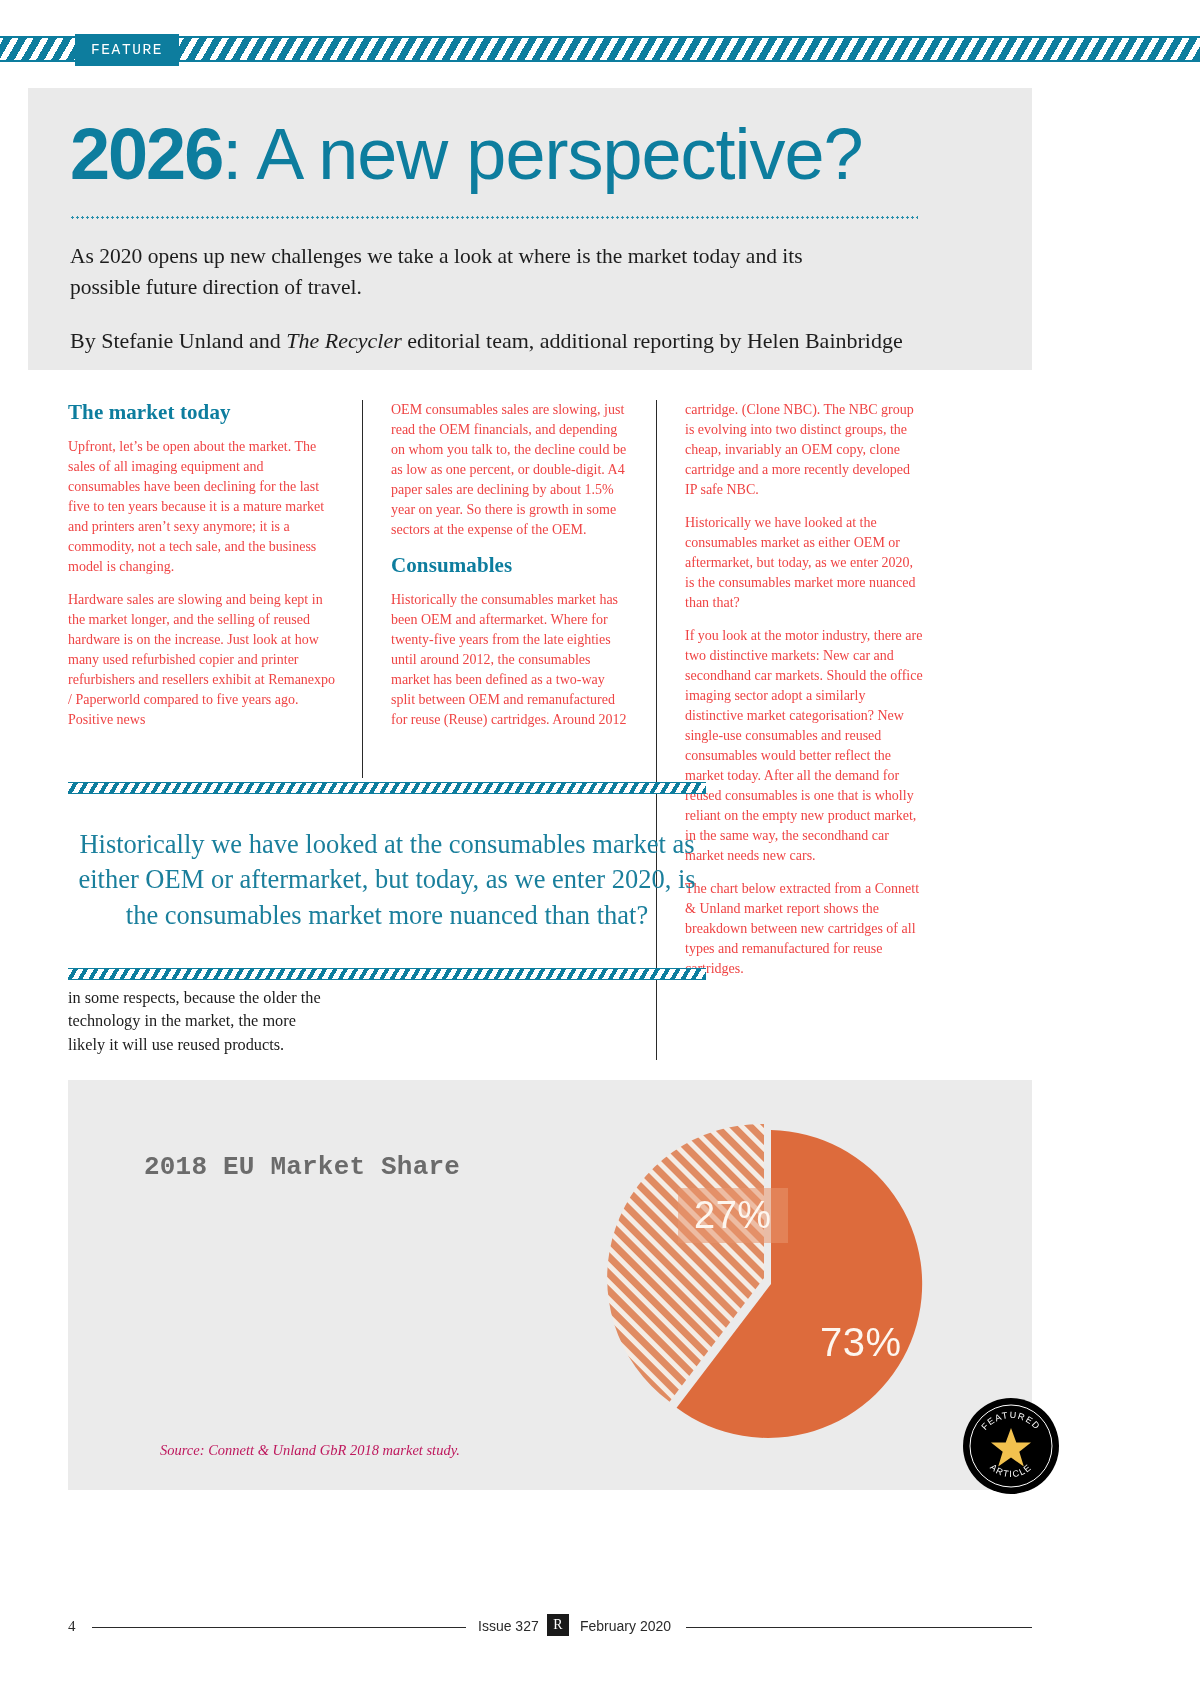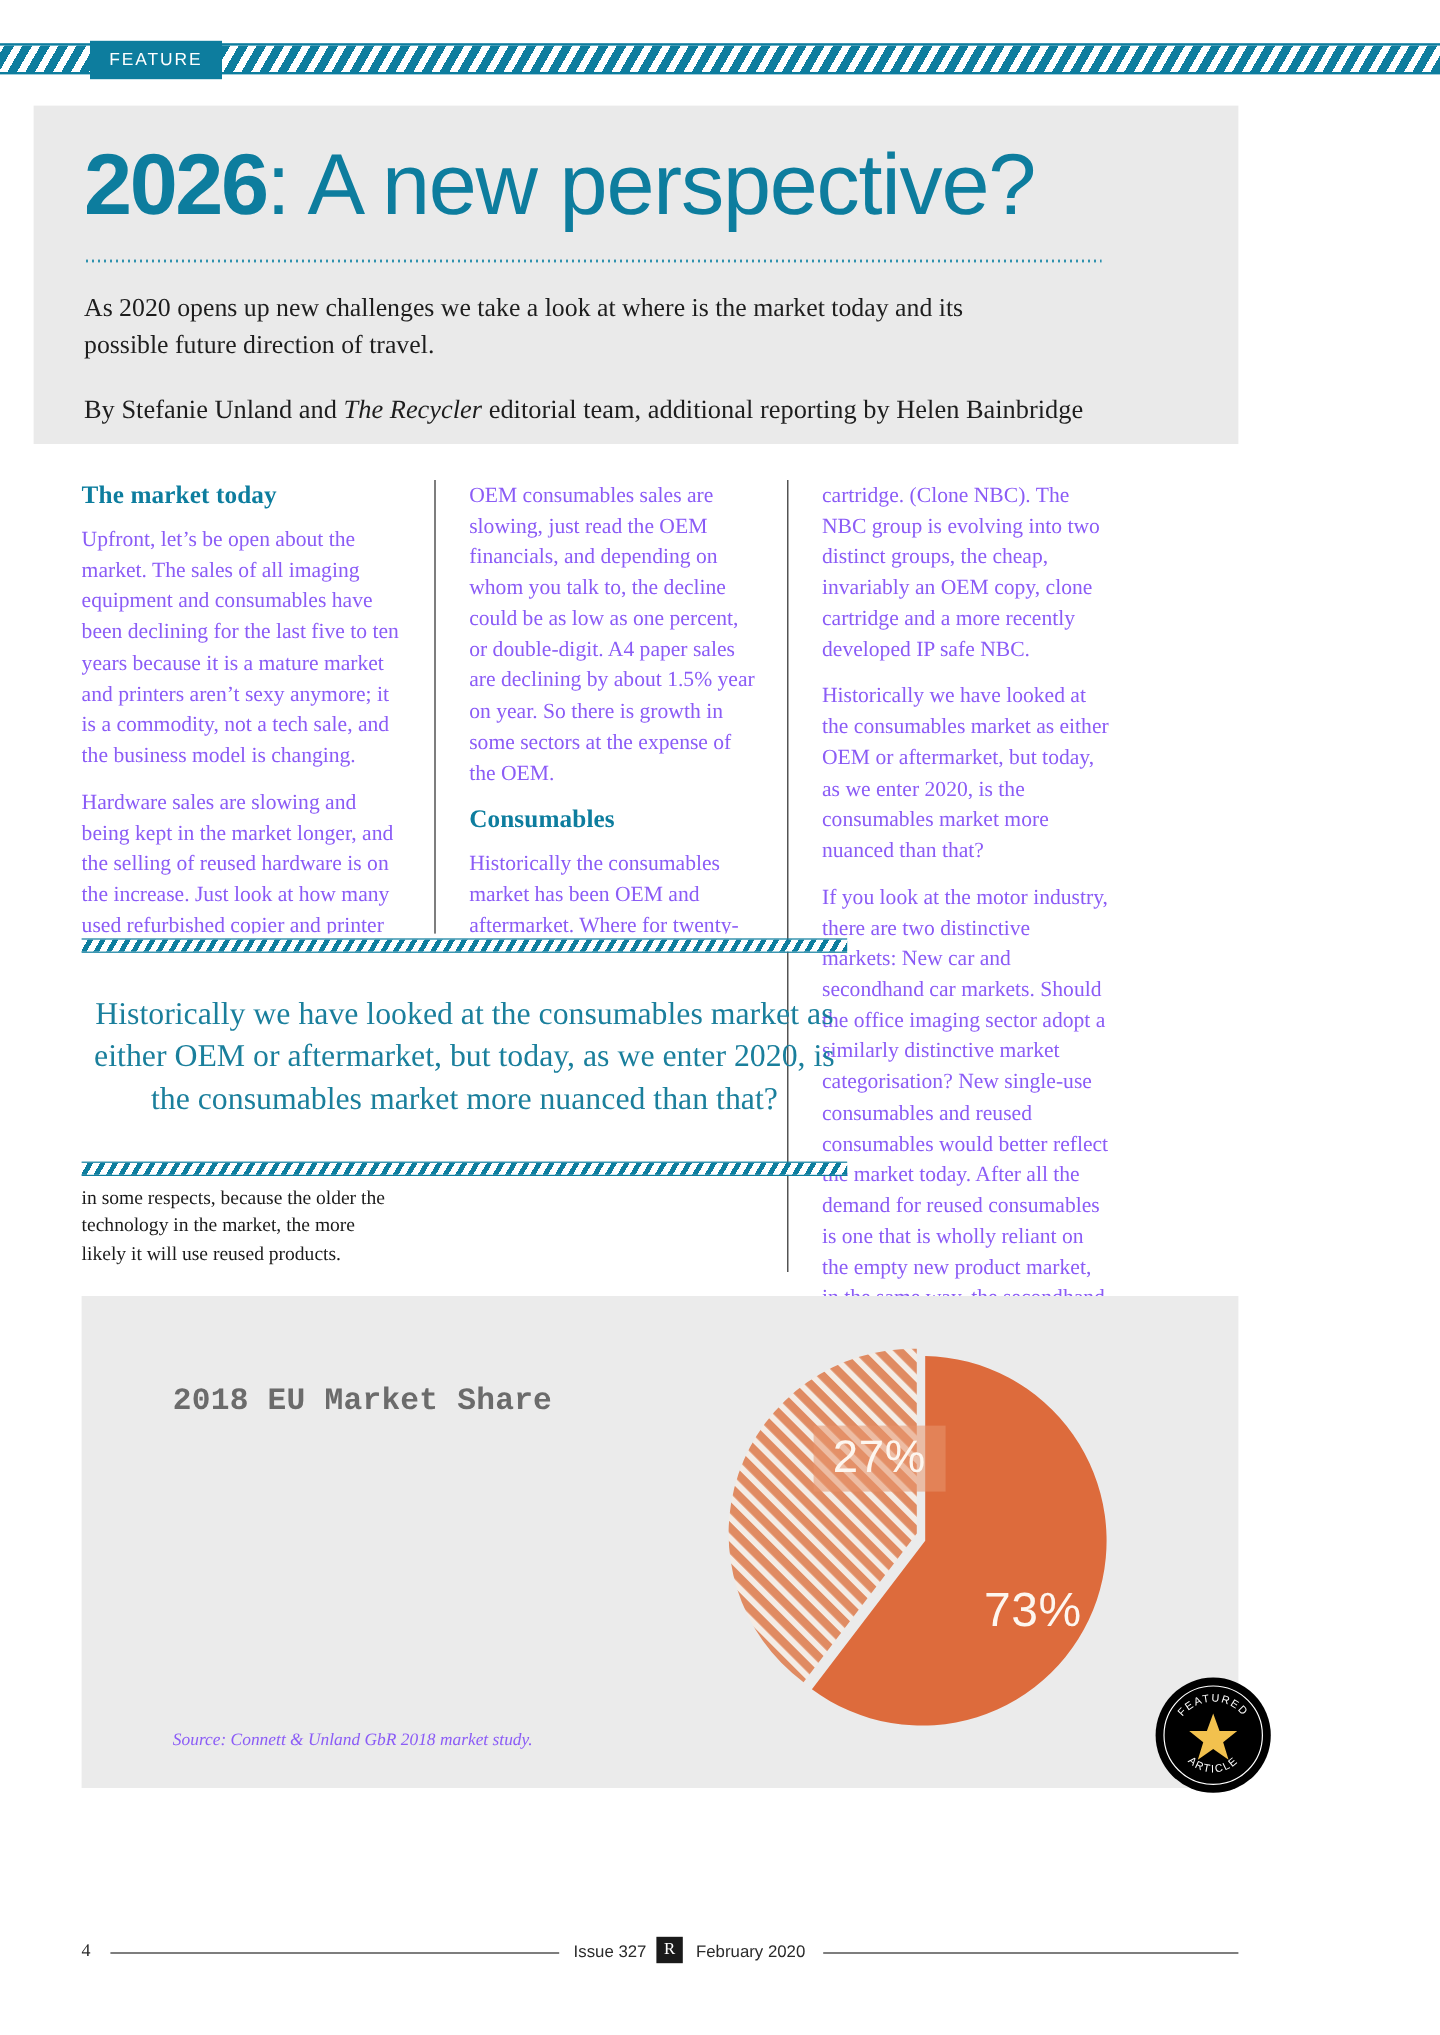--- a/index.html
+++ b/index.html
@@ -33,21 +33,21 @@
     border-top: 2px solid #0d7d9e;
     border-bottom: 2px solid #0d7d9e;
   }
   .feature-tag {
     position: absolute;
     left: 75px; top: 34px;
     height: 32px;
     padding: 0 16px;
     background: #0d7d9e;
     color: #ffffff;
-    font-family: Liberation Sans, sans-serif;
+    font-family: Liberation Mono, monospace;
     font-size: 14.5px;
     letter-spacing: 1.6px;
     line-height: 32px;
     z-index: 5;
   }
 
   
   .hero {
     position: absolute;
     left: 28px; top: 88px;
@@ -109,23 +109,23 @@
   .col + .col { border-left: 1px solid #2a2a2a; padding-left: 28px; }
   .col h2 {
     font-family: "Liberation Serif", serif;
     font-weight: bold;
     font-size: 21px;
     color: #0d7d9e;
     margin-bottom: 12px;
     letter-spacing: 0.1px;
   }
   .col p {
-    font-size: 18px;
+    font-size: 14px;
     line-height: 1.43;
-    color: #8b5cf6;
+    color: #ef4444;
     margin-bottom: 13px;
     text-align: left;
   }
 
   
   .colA { height: 378px; overflow: hidden; }
   .colB { height: 378px; overflow: hidden; }
   .colC { height: 660px; }
 
   
@@ -218,24 +218,24 @@
   }
   .legend-label {
     margin-left: 26px;
     font-family: "Liberation Sans", sans-serif;
     font-size: 16.5px;
     color: #3a3a3a;
     letter-spacing: 0.1px;
   }
   .source-note {
     position: absolute;
-    left: 76px; top: 362px;
+    left: 92px; top: 362px;
     font-size: 14.5px;
     font-style: italic;
-    color: #8b5cf6;
+    color: #be185d;
   }
 
   .pie-wrap {
     position: absolute;
     left: 500px; top: 12px;
     width: 400px; height: 400px;
   }
   .pct-label {
     position: absolute;
     font-family: "Liberation Sans", sans-serif;

